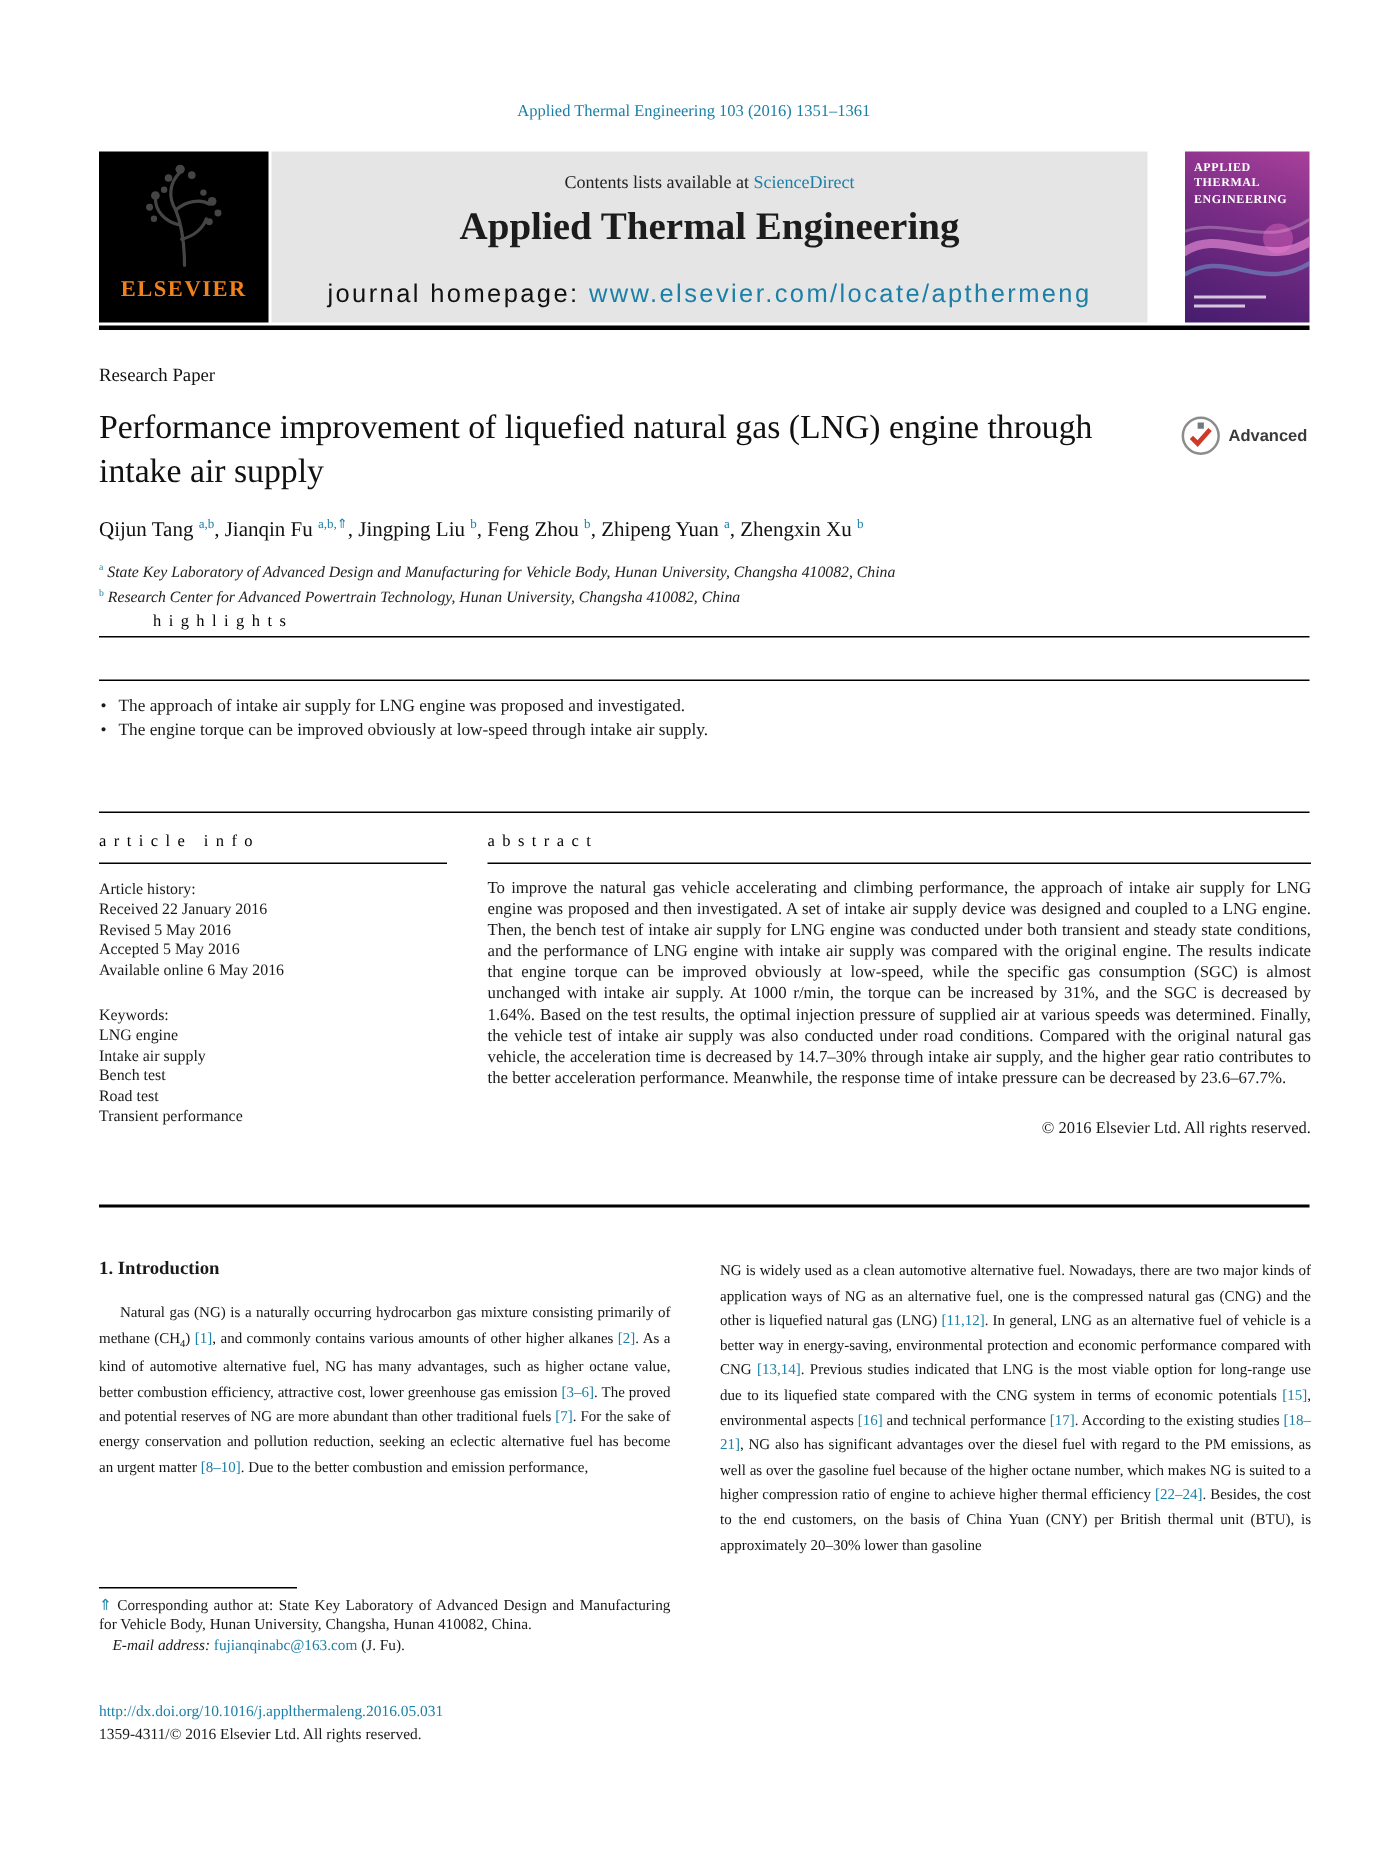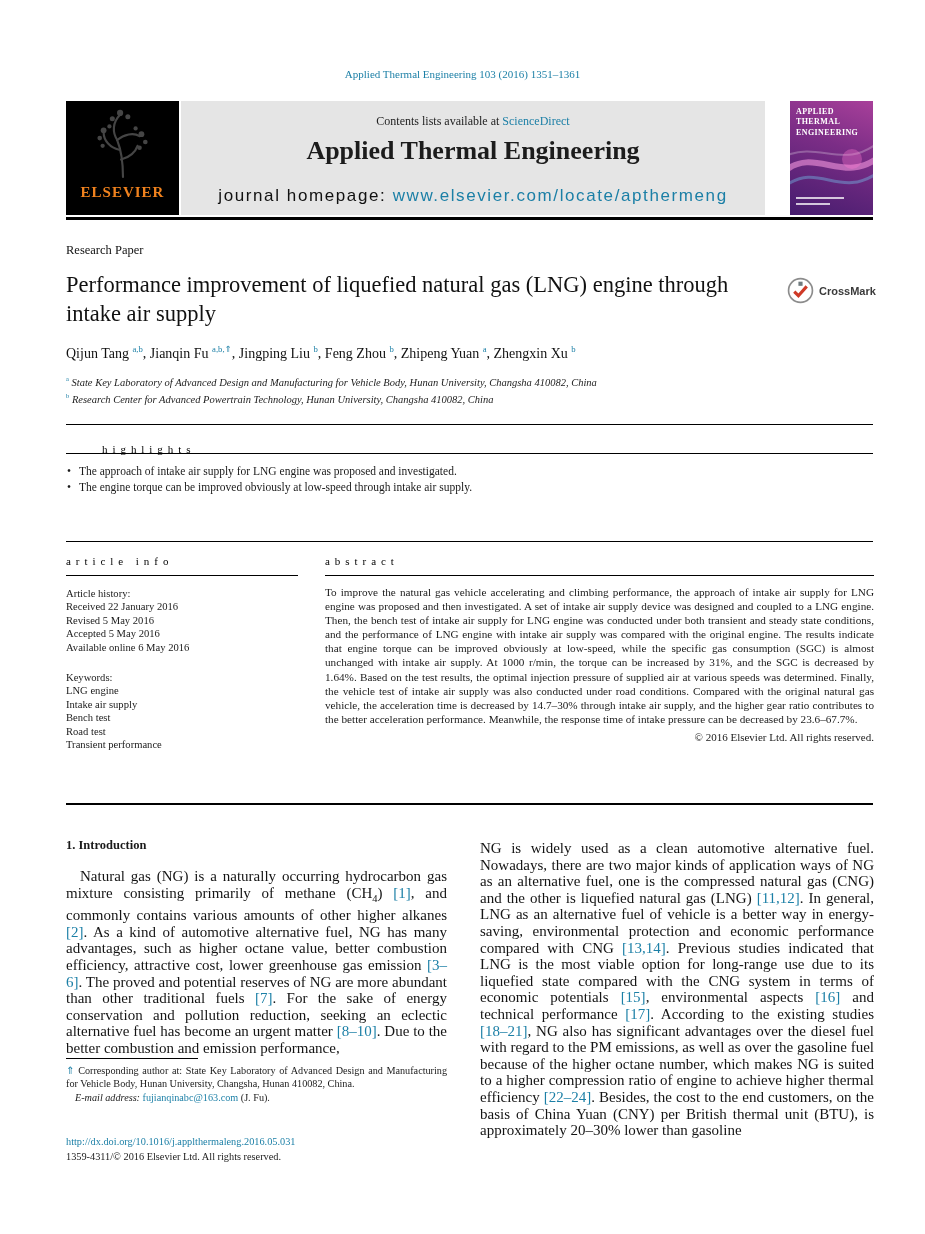--- a/index.html
+++ b/index.html
@@ -51,24 +51,24 @@
   .hl-heading, .col-heading { font-size:11px; letter-spacing:0.45em; color:#000; }
   .hl-list { left:66px; top:464px; width:770px; font-size:11.5px; line-height:15.8px; color:#1a1a1a; }
   .hl-item { position:relative; padding-left:13px; }
   .hl-item::before { content:"•"; position:absolute; left:1px; }
 
   .info-col { left:66px; top:587px; width:232px; font-size:10.6px; line-height:13.4px; }
   .info-label { }
   .info-gap { height:17px; }
   .abstract-wrap { left:325px; top:585px; width:549px; }
   .abstract-text { font-size:11.2px; line-height:14.1px; text-align:justify; color:#1a1a1a; }
-  .abstract-copyright { text-align:right; font-size:11px; margin-top:5px; color:#1a1a1a; }
+  .abstract-copyright { text-align:right; font-size:11px; margin-top:20px; color:#1a1a1a; }
 
   .section-heading { left:66px; top:838px; font-size:12.5px; font-weight:bold; }
-  .body-para { font-size:15px; line-height:16.6px; text-align:justify; color:#141414; }
+  .body-para { font-size:10px; line-height:16.6px; text-align:justify; color:#141414; }
   .col1-para { left:66px; top:868px; width:381px; text-indent:14px; }
   .col2-para { left:480px; top:840px; width:394px; }
 
   .footnote-wrap { left:66px; top:1058px; width:381px; }
   .footnote-rule { width:132px; height:1px; background:#000; margin-bottom:6px; }
   .footnote-para { font-size:10.2px; line-height:12.8px; text-align:justify; color:#1a1a1a; }
   .footnote-email { margin-top:1px; padding-left:9px; }
 
   .doi-line { left:66px; top:1136px; font-size:10.3px; }
   .issn-line { left:66px; top:1151px; font-size:10.3px; color:#1a1a1a; }
@@ -135,32 +135,32 @@
   <div class="abs research-paper">Research Paper</div>
 
   <h1 class="abs article-title">Performance improvement of liquefied natural gas (LNG) engine through intake air supply</h1>
 
   <div class="abs crossmark">
     <svg width="27" height="27" viewBox="0 0 26 26">
       <circle cx="13" cy="13" r="11.5" fill="#ffffff" stroke="#8c8c8c" stroke-width="1.6"></circle>
       <rect x="11" y="4.5" width="4" height="4" fill="#6f7b7e"></rect>
       <path d="M7 14 L11 18 L19 9" stroke="#cf3a27" stroke-width="3" fill="none"></path>
     </svg>
-    <span class="cm-text">CrossMark</span>
+    <span class="cm-text">Advanced</span>
   </div>
 
   <div class="abs authors"><span>Qijun Tang </span><span class="seg-sup">a,b</span><span>, Jianqin Fu </span><span class="seg-sup">a,b,⇑</span><span>, Jingping Liu </span><span class="seg-sup">b</span><span>, Feng Zhou </span><span class="seg-sup">b</span><span>, Zhipeng Yuan </span><span class="seg-sup">a</span><span>, Zhengxin Xu </span><span class="seg-sup">b</span></div>
 
   <div class="abs affiliations">
     <div><span class="seg-sup">a</span><span> State Key Laboratory of Advanced Design and Manufacturing for Vehicle Body, Hunan University, Changsha 410082, China</span></div>
     <div><span class="seg-sup">b</span><span> Research Center for Advanced Powertrain Technology, Hunan University, Changsha 410082, China</span></div>
   </div>
 
   <div class="abs rule rule-thin" style="top:424px;"></div>
-  <div class="abs hl-heading" style="left:66px; top:443px;padding-left:36px;">highlights</div>
+  <div class="abs hl-heading" style="left:66px; top:408px;padding-left:36px;">highlights</div>
   <div class="abs rule rule-thin" style="top:453px;"></div>
 
   <div class="abs hl-list">
       <div class="hl-item">The approach of intake air supply for LNG engine was proposed and investigated.</div>
       <div class="hl-item">The engine torque can be improved obviously at low-speed through intake air supply.</div>
     </div>
 
   <div class="abs rule rule-thin" style="top:541px;"></div>
 
   <div class="abs col-heading" style="left:66px; top:555px;">article info</div>

